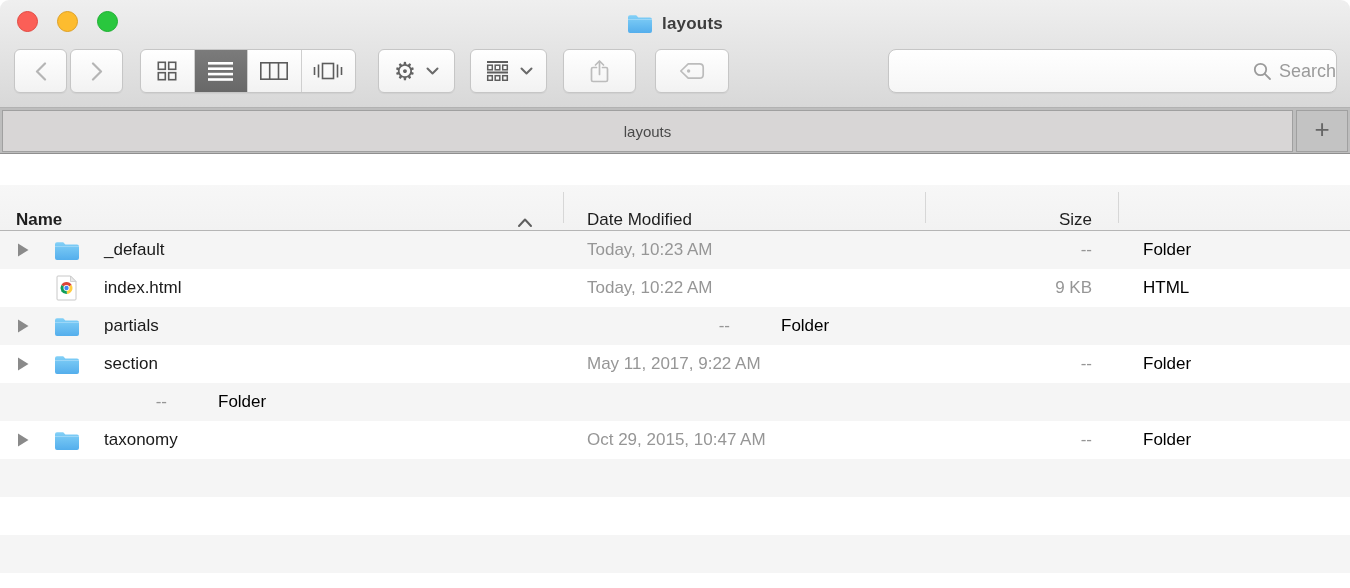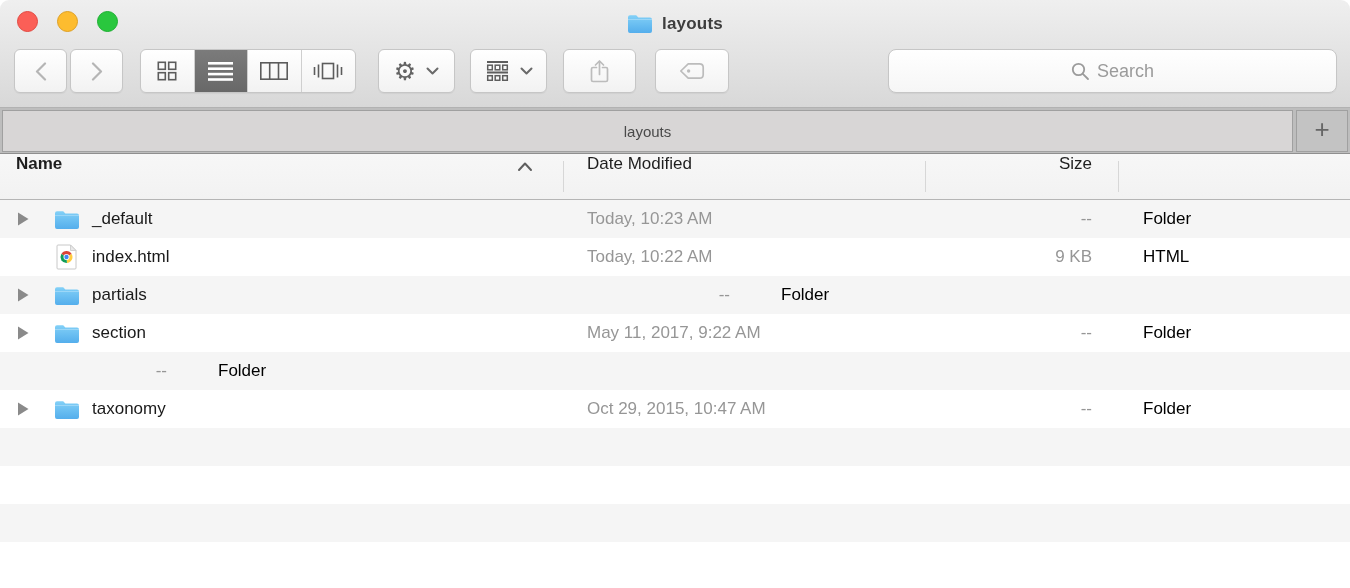--- a/index.html
+++ b/index.html
@@ -25,53 +25,53 @@
   .nav-forward { left:70px;  width:53px; }
   .seg-group { left:140px; width:216px; padding:0; overflow:hidden; display:flex; align-items:stretch; }
   .seg { flex:1 1 54px; display:flex; align-items:center; justify-content:center; border-right:1px solid #cfcfcf; }
   .seg:last-child { border-right:none; }
   .seg.selected { background:linear-gradient(#7b7b7b,#686868); }
   .btn-action { left:378px; width:77px; gap:10px; }
   .btn-group  { left:470px; width:77px; gap:10px; }
   .btn-share  { left:563px; width:73px; }
   .btn-tag    { left:655px; width:74px; }
   .gear-glyph { font-size:25px; color:#636363; line-height:1; font-family:"DejaVu Sans",sans-serif; }
-  .search-field { left:888px; width:449px; border-radius:8px; background:linear-gradient(#ffffff,#f6f6f6); gap:7px; cursor:text; }
+  .search-field { left:888px; width:449px; border-radius:8px; background:linear-gradient(#ffffff,#f6f6f6); gap:7px; cursor:text;justify-content:flex-end; }
   .search-placeholder { font-size:18px; color:#9b9b9b; }
 
   
   .tabbar { display:flex; height:46px; background:#bdbdbd; border-bottom:1px solid #8f8f8f; }
   .tab { flex:1; margin:2px 0 1px 2px; border:1px solid #a0a0a0; background:#d8d6d6;
          display:flex; align-items:center; justify-content:center; }
   .tab-label { font-size:15px; color:#4a4a4a; }
   .newtab { width:52px; margin:2px 2px 1px 3px; border:1px solid #a0a0a0; background:#c3c3c3;
             display:flex; align-items:center; justify-content:center; }
   .newtab-glyph { font-size:26px; font-weight:300; color:#666666; margin-top:-3px; }
 
   
-  .colheader { position:relative; display:flex; align-items:flex-start; height:46px;
+  .colheader { position:relative; display:flex; align-items:flex-end; height:46px;
                background:linear-gradient(#f7f7f7,#f2f2f2); border-bottom:1px solid #b5b5b5;
-               font-size:17px; color:#1e1e1e; }
+               font-size:17px; color:#1e1e1e;margin-top:31px; }
   .h-name { width:563px; padding-left:16px; font-weight:700; position:relative; }
   .sort-chevron { position:absolute; left:517px; top:7px; }
   .h-date { width:362px; padding-left:24px; }
   .h-size { width:193px; padding-right:26px; text-align:right; }
   .h-kind { flex:1; padding-left:25px; }
   .h-divider { position:absolute; top:7px; bottom:7px; width:1px; background:#d7d7d7; }
   .hd1 { left:563px; } .hd2 { left:925px; } .hd3 { left:1118px; }
 
   
   .listing { display:flex; flex-direction:column; height:434px; }
   .row { display:flex; align-items:center; height:38px; font-size:17px; flex:0 0 38px; }
   .row.stripe { background:#f5f5f5; }
   .row.plain  { background:#ffffff; }
   .cell-name { width:563px; height:100%; display:flex; align-items:center; }
   .disclosure { width:12px; margin-left:18px; display:flex; align-items:center; }
   .icon-slot { width:27px; margin-left:23px; display:flex; justify-content:center; align-items:center; }
-  .name-label { margin-left:12px; color:#1a1a1a; }
+  .name-label { margin-left:24px; color:#1a1a1a; }
   .cell-date { width:362px; padding-left:24px; color:#969696; }
   .cell-size { width:193px; padding-right:26px; text-align:right; color:#969696; }
   .cell-kind { flex:1; padding-left:25px; color:#000000; }
 
   svg { display:block; }
 </style>
 </head>
 <body>
 
 <div class="window">

